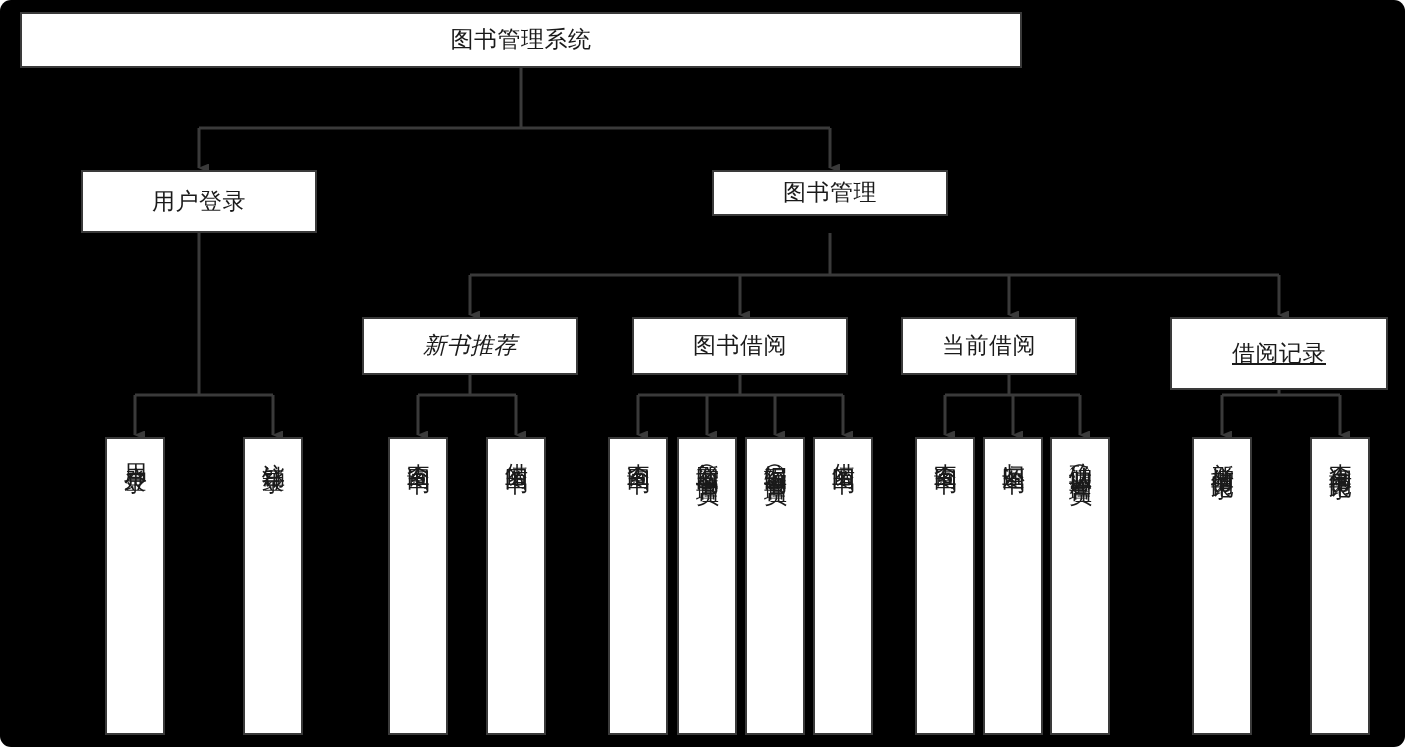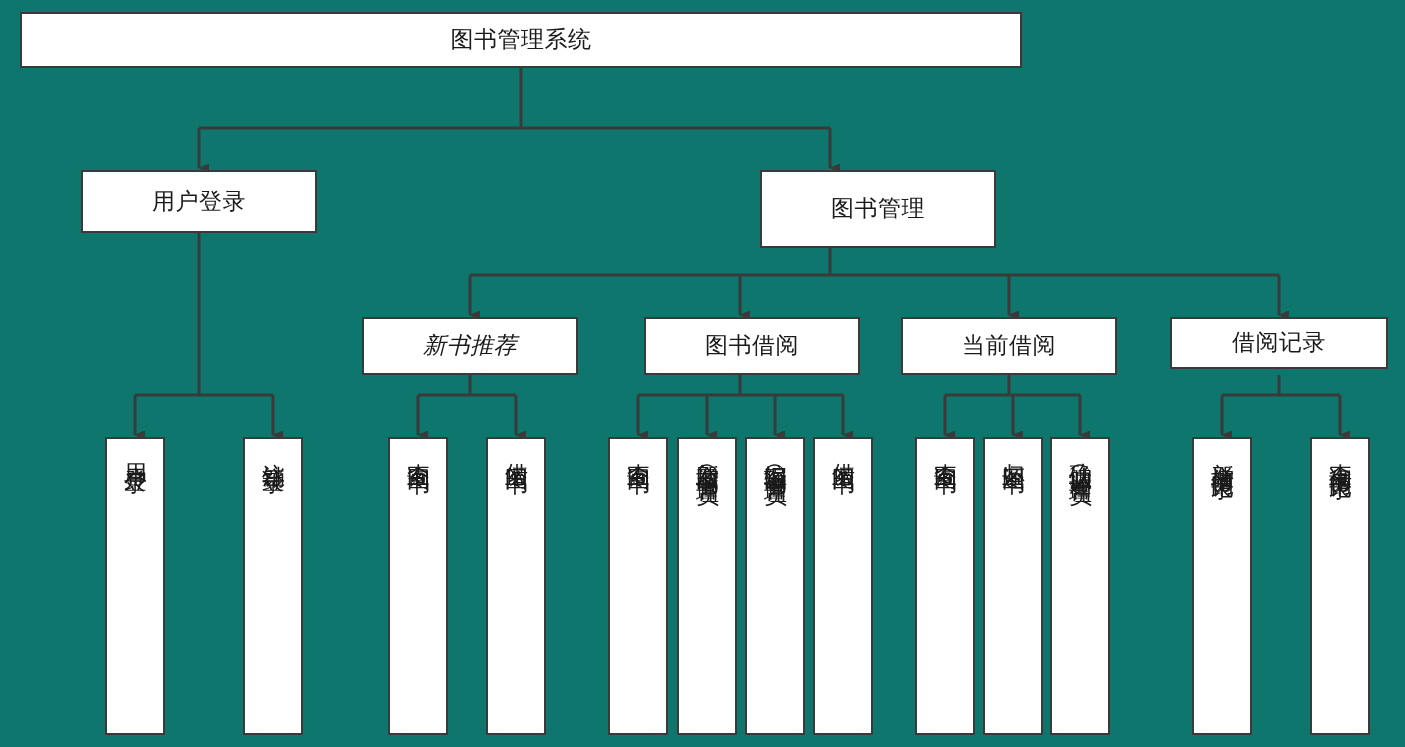--- a/index.html
+++ b/index.html
@@ -8,22 +8,23 @@
     padding: 0;
     background: #ffffff;
   }
   body {
     font-family: "DejaVu Sans", "Liberation Sans", sans-serif;
   }
   #diagram-root {
     position: relative;
     width: 1405px;
     height: 747px;
-    background: #0f766e;
+    background: #000000;
     overflow: hidden;
+    border-radius: 11px;
   }
   #edge-layer {
     position: absolute;
     left: 0;
     top: 0;
     width: 1405px;
     height: 747px;
     pointer-events: none;
   }
   .node {
@@ -117,33 +118,33 @@
       </g>
   </svg>
 
   <div id="node-layer">
       <div class="node horizontal" style="left: 20px; top: 12px; width: 1002px; height: 56px;">
         <span class="node-label">图书管理系统</span>
       </div>
       <div class="node horizontal" style="left: 81px; top: 170px; width: 236px; height: 63px;">
         <span class="node-label">用户登录</span>
       </div>
-      <div class="node horizontal" style="left: 712px; top: 170px; width: 236px; height: 78px; margin-left: 48px;">
+      <div class="node horizontal" style="left: 712px; top: 170px; width: 236px; height: 46px;">
         <span class="node-label">图书管理</span>
       </div>
       <div class="node horizontal" style="left: 362px; top: 317px; width: 216px; height: 58px; font-style: italic;">
         <span class="node-label">新书推荐</span>
       </div>
-      <div class="node horizontal" style="left: 632px; top: 317px; width: 216px; height: 58px; margin-left: 12px;">
+      <div class="node horizontal" style="left: 632px; top: 317px; width: 216px; height: 58px;">
         <span class="node-label">图书借阅</span>
       </div>
-      <div class="node horizontal" style="left: 901px; top: 317px; width: 216px; height: 58px;">
+      <div class="node horizontal" style="left: 901px; top: 317px; width: 176px; height: 58px;">
         <span class="node-label">当前借阅</span>
       </div>
-      <div class="node horizontal" style="left: 1170px; top: 317px; width: 218px; height: 52px;">
+      <div class="node horizontal" style="left: 1170px; top: 317px; width: 218px; height: 73px; text-decoration: underline;">
         <span class="node-label">借阅记录</span>
       </div>
       <div class="node vertical" style="left: 105px; top: 437px; width: 60px; height: 298px;">
         <span class="node-label">用户登录</span>
       </div>
       <div class="node vertical" style="left: 243px; top: 437px; width: 60px; height: 298px;">
         <span class="node-label">注销登录</span>
       </div>
       <div class="node vertical" style="left: 388px; top: 437px; width: 60px; height: 298px;">
         <span class="node-label">查询图书</span>

